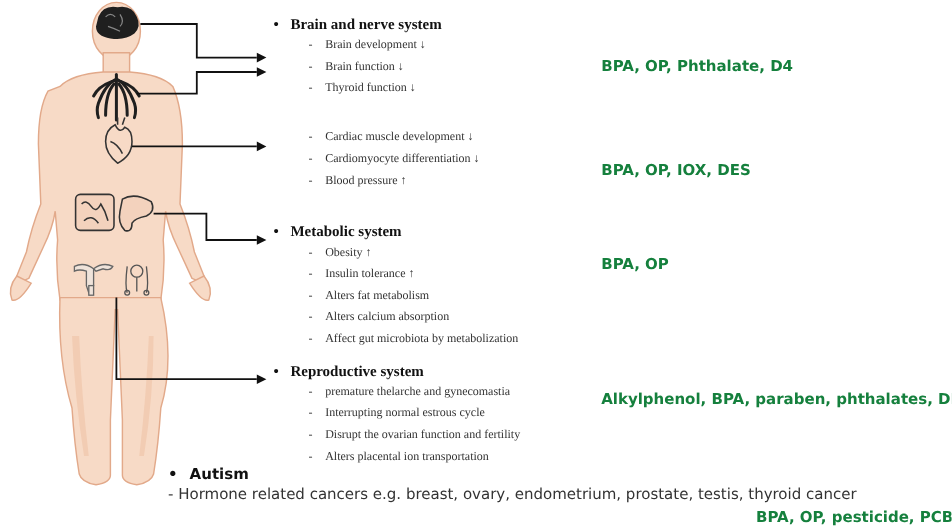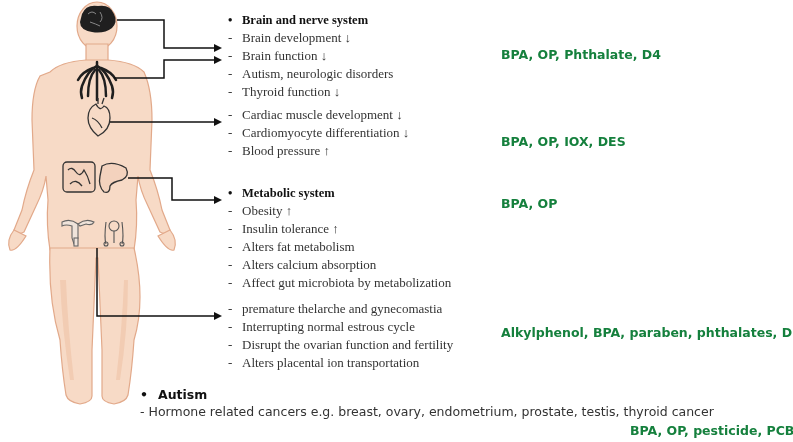--- a/index.html
+++ b/index.html
@@ -2,21 +2,21 @@
 <html><head>
 <meta charset="utf-8">
 <style>
   html, body { margin:0; padding:0; background:#ffffff; }
   body { width:793px; height:442px; position:relative; overflow:hidden;
          font-family:"DejaVu Sans", sans-serif; color:#222; }
   .figure { position:absolute; left:0; top:0; width:240px; height:442px; }
   .section { position:absolute; left:228px;font-family:Liberation Serif, serif; }
   .section .title { font-weight:bold; color:#111; font-size:12.5px; line-height:18px; white-space:nowrap; }
   .section .title .bullet { display:inline-block; width:14px; }
-  .section .item { font-size:13px; line-height:18px; white-space:nowrap; color:#333; }
+  .section .item { font-size:10px; line-height:18px; white-space:nowrap; color:#333;margin-left:29px; }
   .section .item .dash { display:inline-block; width:14px; }
   .chem { position:absolute; color:#15803d; font-weight:bold; font-size:12.5px; white-space:nowrap; }
   .cancer-title { position:absolute; left:140px; top:387px; font-weight:bold; font-size:12.5px; color:#111; white-space:nowrap; }
   .cancer-title .bullet { display:inline-block; width:18px; }
   .cancer-item { position:absolute; left:140px; top:404px; font-size:12.5px; color:#333; white-space:nowrap; }
 </style>
 </head>
 <body>
 
 <svg class="figure" viewBox="0 0 240 442" xmlns="http://www.w3.org/2000/svg">
@@ -97,43 +97,43 @@
     <polygon points="214,118 222,122 214,126"></polygon>
     <polygon points="214,196 222,200 214,204"></polygon>
     <polygon points="214,312 222,316 214,320"></polygon>
   </g>
 </svg>
 
 <div class="section" style="top:11px;">
   <div class="title"><span class="bullet">•</span><span>Brain and nerve system</span></div>
   <div class="item"><span class="dash">-</span><span>Brain development ↓</span></div>
   <div class="item"><span class="dash">-</span><span>Brain function ↓</span></div>
-  <div class="item"><span class="dash">-</span><span>Autism, neurologic disorders</span></div>
   <div class="item"><span class="dash">-</span><span>Thyroid function ↓</span></div>
 </div>
 <div class="chem" style="left:501px; top:47px;">BPA, OP, Phthalate, D4</div>
 
 <div class="section" style="top:106px;">
   <div class="item"><span class="dash">-</span><span>Cardiac muscle development ↓</span></div>
   <div class="item"><span class="dash">-</span><span>Cardiomyocyte differentiation ↓</span></div>
   <div class="item"><span class="dash">-</span><span>Blood pressure ↑</span></div>
 </div>
 <div class="chem" style="left:501px; top:134px;">BPA, OP, IOX, DES</div>
 
 <div class="section" style="top:184px;">
   <div class="title"><span class="bullet">•</span><span>Metabolic system</span></div>
   <div class="item"><span class="dash">-</span><span>Obesity ↑</span></div>
   <div class="item"><span class="dash">-</span><span>Insulin tolerance ↑</span></div>
   <div class="item"><span class="dash">-</span><span>Alters fat metabolism</span></div>
   <div class="item"><span class="dash">-</span><span>Alters calcium absorption</span></div>
   <div class="item"><span class="dash">-</span><span>Affect gut microbiota by metabolization</span></div>
 </div>
-<div class="chem" style="left:501px; top:196px;text-align:center;">BPA, OP</div>
+<div class="chem" style="left:501px; top:212px;text-align:center;">BPA, OP</div>
 
 <div class="section" style="top:300px;">
+  <div class="title"><span class="bullet">•</span><span>Reproductive system</span></div>
   <div class="item"><span class="dash">-</span><span>premature thelarche and gynecomastia</span></div>
   <div class="item"><span class="dash">-</span><span>Interrupting normal estrous cycle</span></div>
   <div class="item"><span class="dash">-</span><span>Disrupt the ovarian function and fertility</span></div>
   <div class="item"><span class="dash">-</span><span>Alters placental ion transportation</span></div>
 </div>
 <div class="chem" style="left:501px; top:325px;">Alkylphenol, BPA, paraben, phthalates, DES</div>
 
 <div class="cancer-title"><span class="bullet">•</span><span>Autism</span></div>
 <div class="cancer-item">- Hormone related cancers e.g. breast, ovary, endometrium, prostate, testis, thyroid cancer</div>
 <div class="chem" style="left:630px; top:423px;">BPA, OP, pesticide, PCBs</div>

